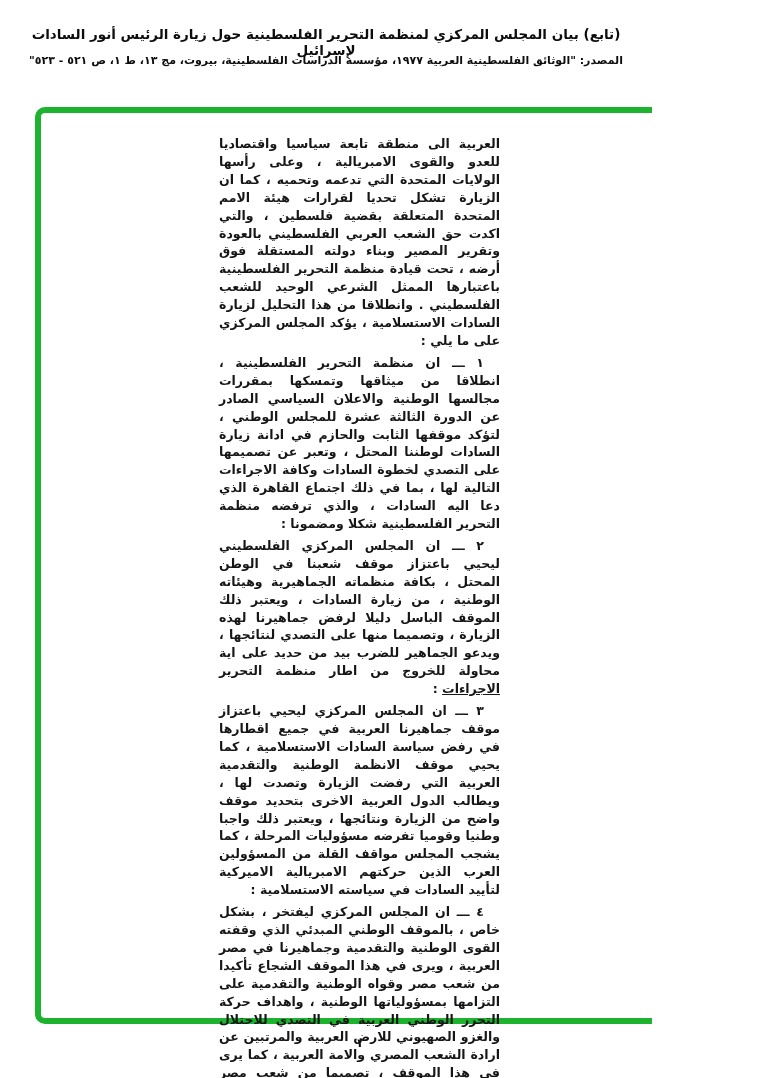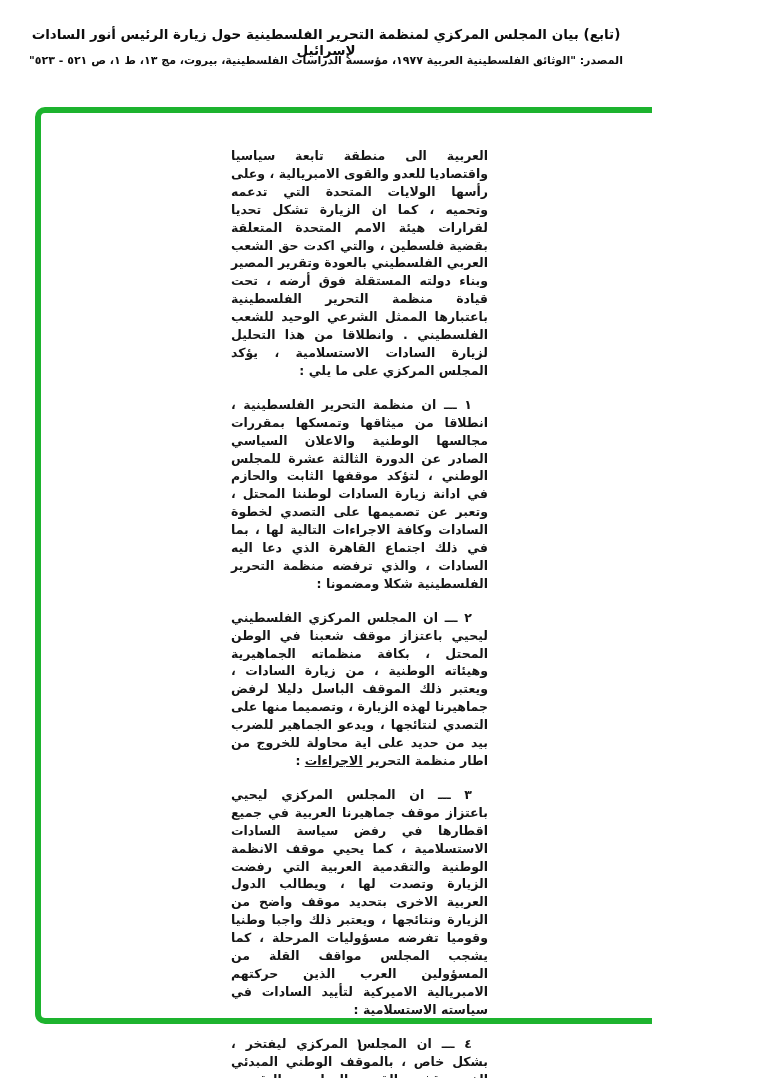--- a/index.html
+++ b/index.html
@@ -55,21 +55,21 @@
     top: 131px;
     width: 289px;
     direction: rtl;
     text-align: justify;
     font-size: 12.5px;
     font-weight: bold;
     line-height: 17.9px;
     color: #161616;
   }
   .text-column p {
-    margin: 16px;
+    margin: 4px;
     padding: 0;
   }
   .text-column p.num {
     text-indent: 16px;
   }
   .u {
     text-decoration: underline;
   }
   .pagenum {
     position: absolute;

